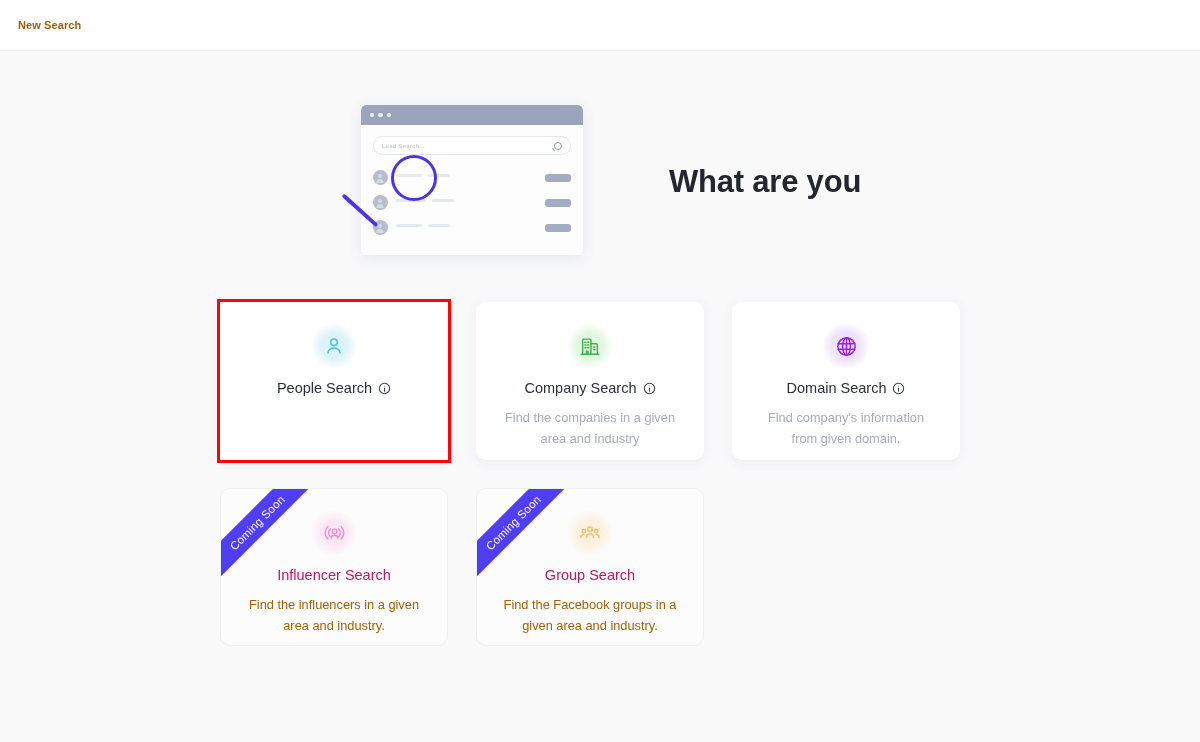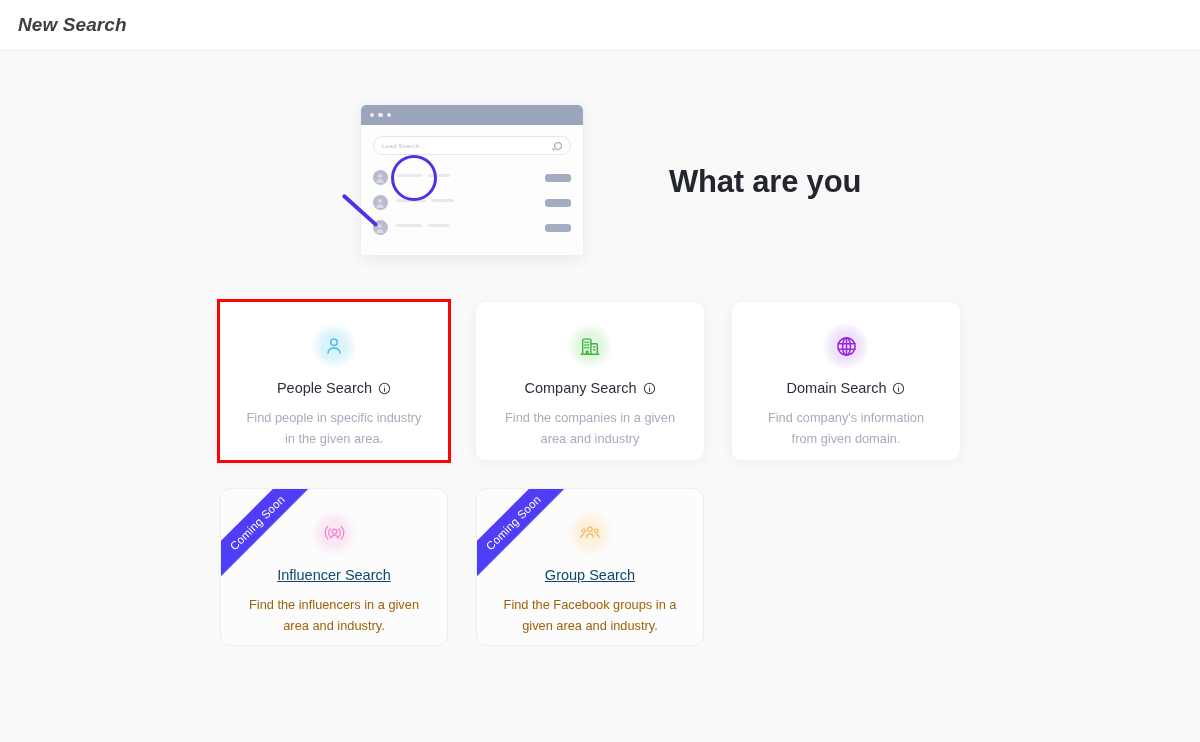--- a/index.html
+++ b/index.html
@@ -20,25 +20,24 @@
   
   .topbar {
     height: 51px;
     background: #ffffff;
     border-bottom: 1px solid #ededf0;
     display: flex;
     align-items: center;
     padding: 0 18px;
   }
   .topbar-title {
-    font-size: 19px;
+    font-size: 11px;
     font-weight: bold;
     letter-spacing: .1px;
-    color: #404040;
-    font-style: italic;
+    color: #a16207;
   }
 
   
   .hero {
     display: flex;
     align-items: center;
     justify-content: center;
     gap: 30px;
     padding-top: 48px;
     text-align: center;
@@ -246,21 +245,21 @@
 
   .card-title {
     font-size: 14.5px;
     font-weight: normal;
     color: #2c2f3d;
     display: flex;
     align-items: center;
     gap: 6px;
     margin-bottom: 12px;
   }
-  .card.soon .card-title { color: #0c4a6e; text-decoration: underline; }
+  .card.soon .card-title { color: #be185d; }
 
   .info-icon {
     width: 13px; height: 13px;
     display: inline-block;
   }
 
   .card-desc {
     font-size: 12.8px;
     line-height: 1.62;
     color: #a8acbb;
@@ -377,21 +376,20 @@
         <div class="card-title">
           <span>People Search</span>
           <span class="info-icon">
             <svg width="13" height="13" viewBox="0 0 24 24" fill="none" stroke="#3a3d4b" stroke-width="1.9" stroke-linecap="round">
               <circle cx="12" cy="12" r="9.5"></circle>
               <path d="M12 11v6"></path>
                 <circle cx="12" cy="7.4" r=".9" fill="#3a3d4b" stroke="none"></circle>
             </svg>
           </span>
         </div>
-        <div class="card-desc">Find people in specific industry in the given area.</div>
       </div>
     </div>
 
     <div class="card-slot">
       <div class="card">
         <div class="icon-badge badge-company">
           <svg width="22" height="22" viewBox="0 0 24 24" fill="none" stroke="#3cb544" stroke-width="1.6" stroke-linecap="round" stroke-linejoin="round">
             <path d="M4 21V5.5a1 1 0 0 1 1-1h7a1 1 0 0 1 1 1V21"></path>
             <path d="M13 9.5h6a1 1 0 0 1 1 1V21"></path>
             <path d="M2.5 21h19"></path>

